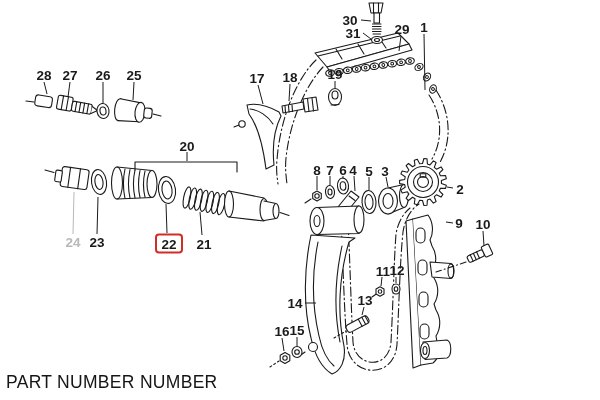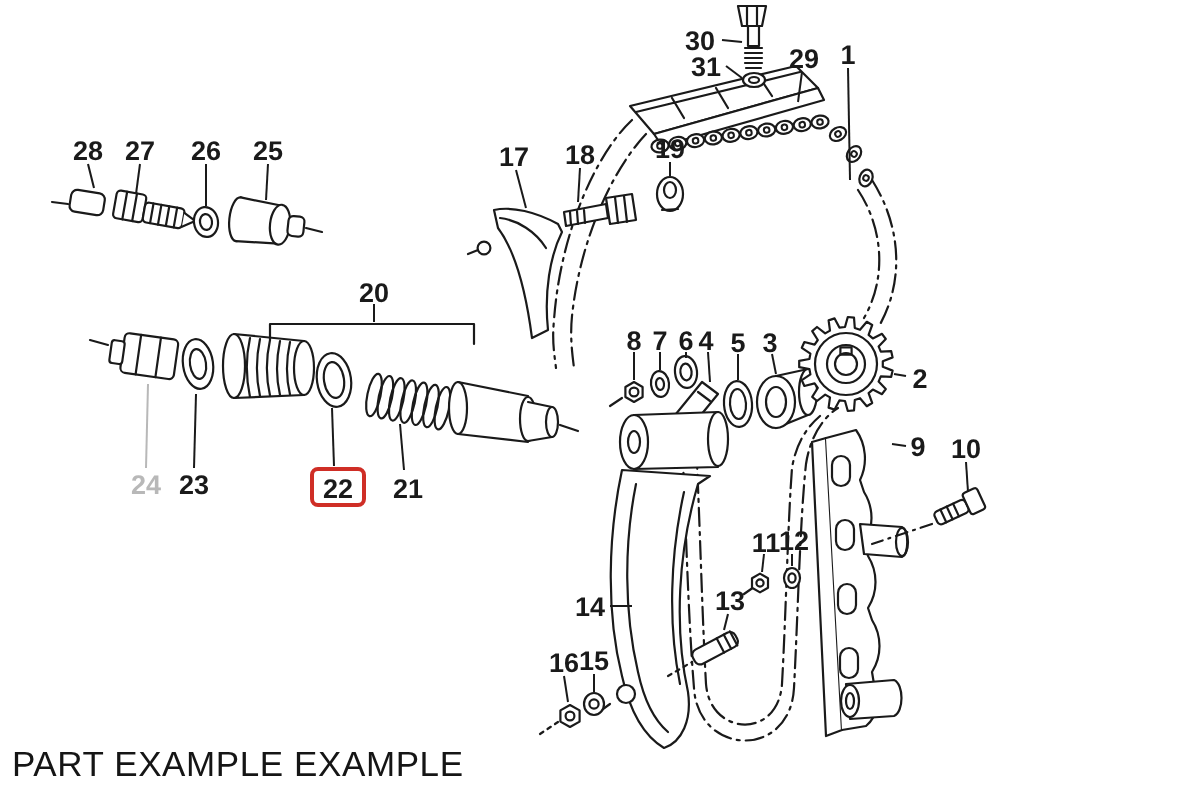--- a/index.html
+++ b/index.html
@@ -411,14 +411,14 @@
           <line x1="361" y1="20" x2="371" y2="21" stroke="#1a1a1a" stroke-width="1"></line>
           <text x="350" y="24.8" text-anchor="middle" fill="#1a1a1a" class="callout">30</text>
         </g>
         <g>
           <line x1="363" y1="33" x2="371" y2="39" stroke="#1a1a1a" stroke-width="1"></line>
           <text x="353" y="37.8" text-anchor="middle" fill="#1a1a1a" class="callout">31</text>
         </g>
       </g>
 </svg>
 
-<div class="caption">PART EXAMPLE EXAMPLE</div>
+<div class="caption">PART NUMBER NUMBER</div>
 </div>
 
 </body></html>

